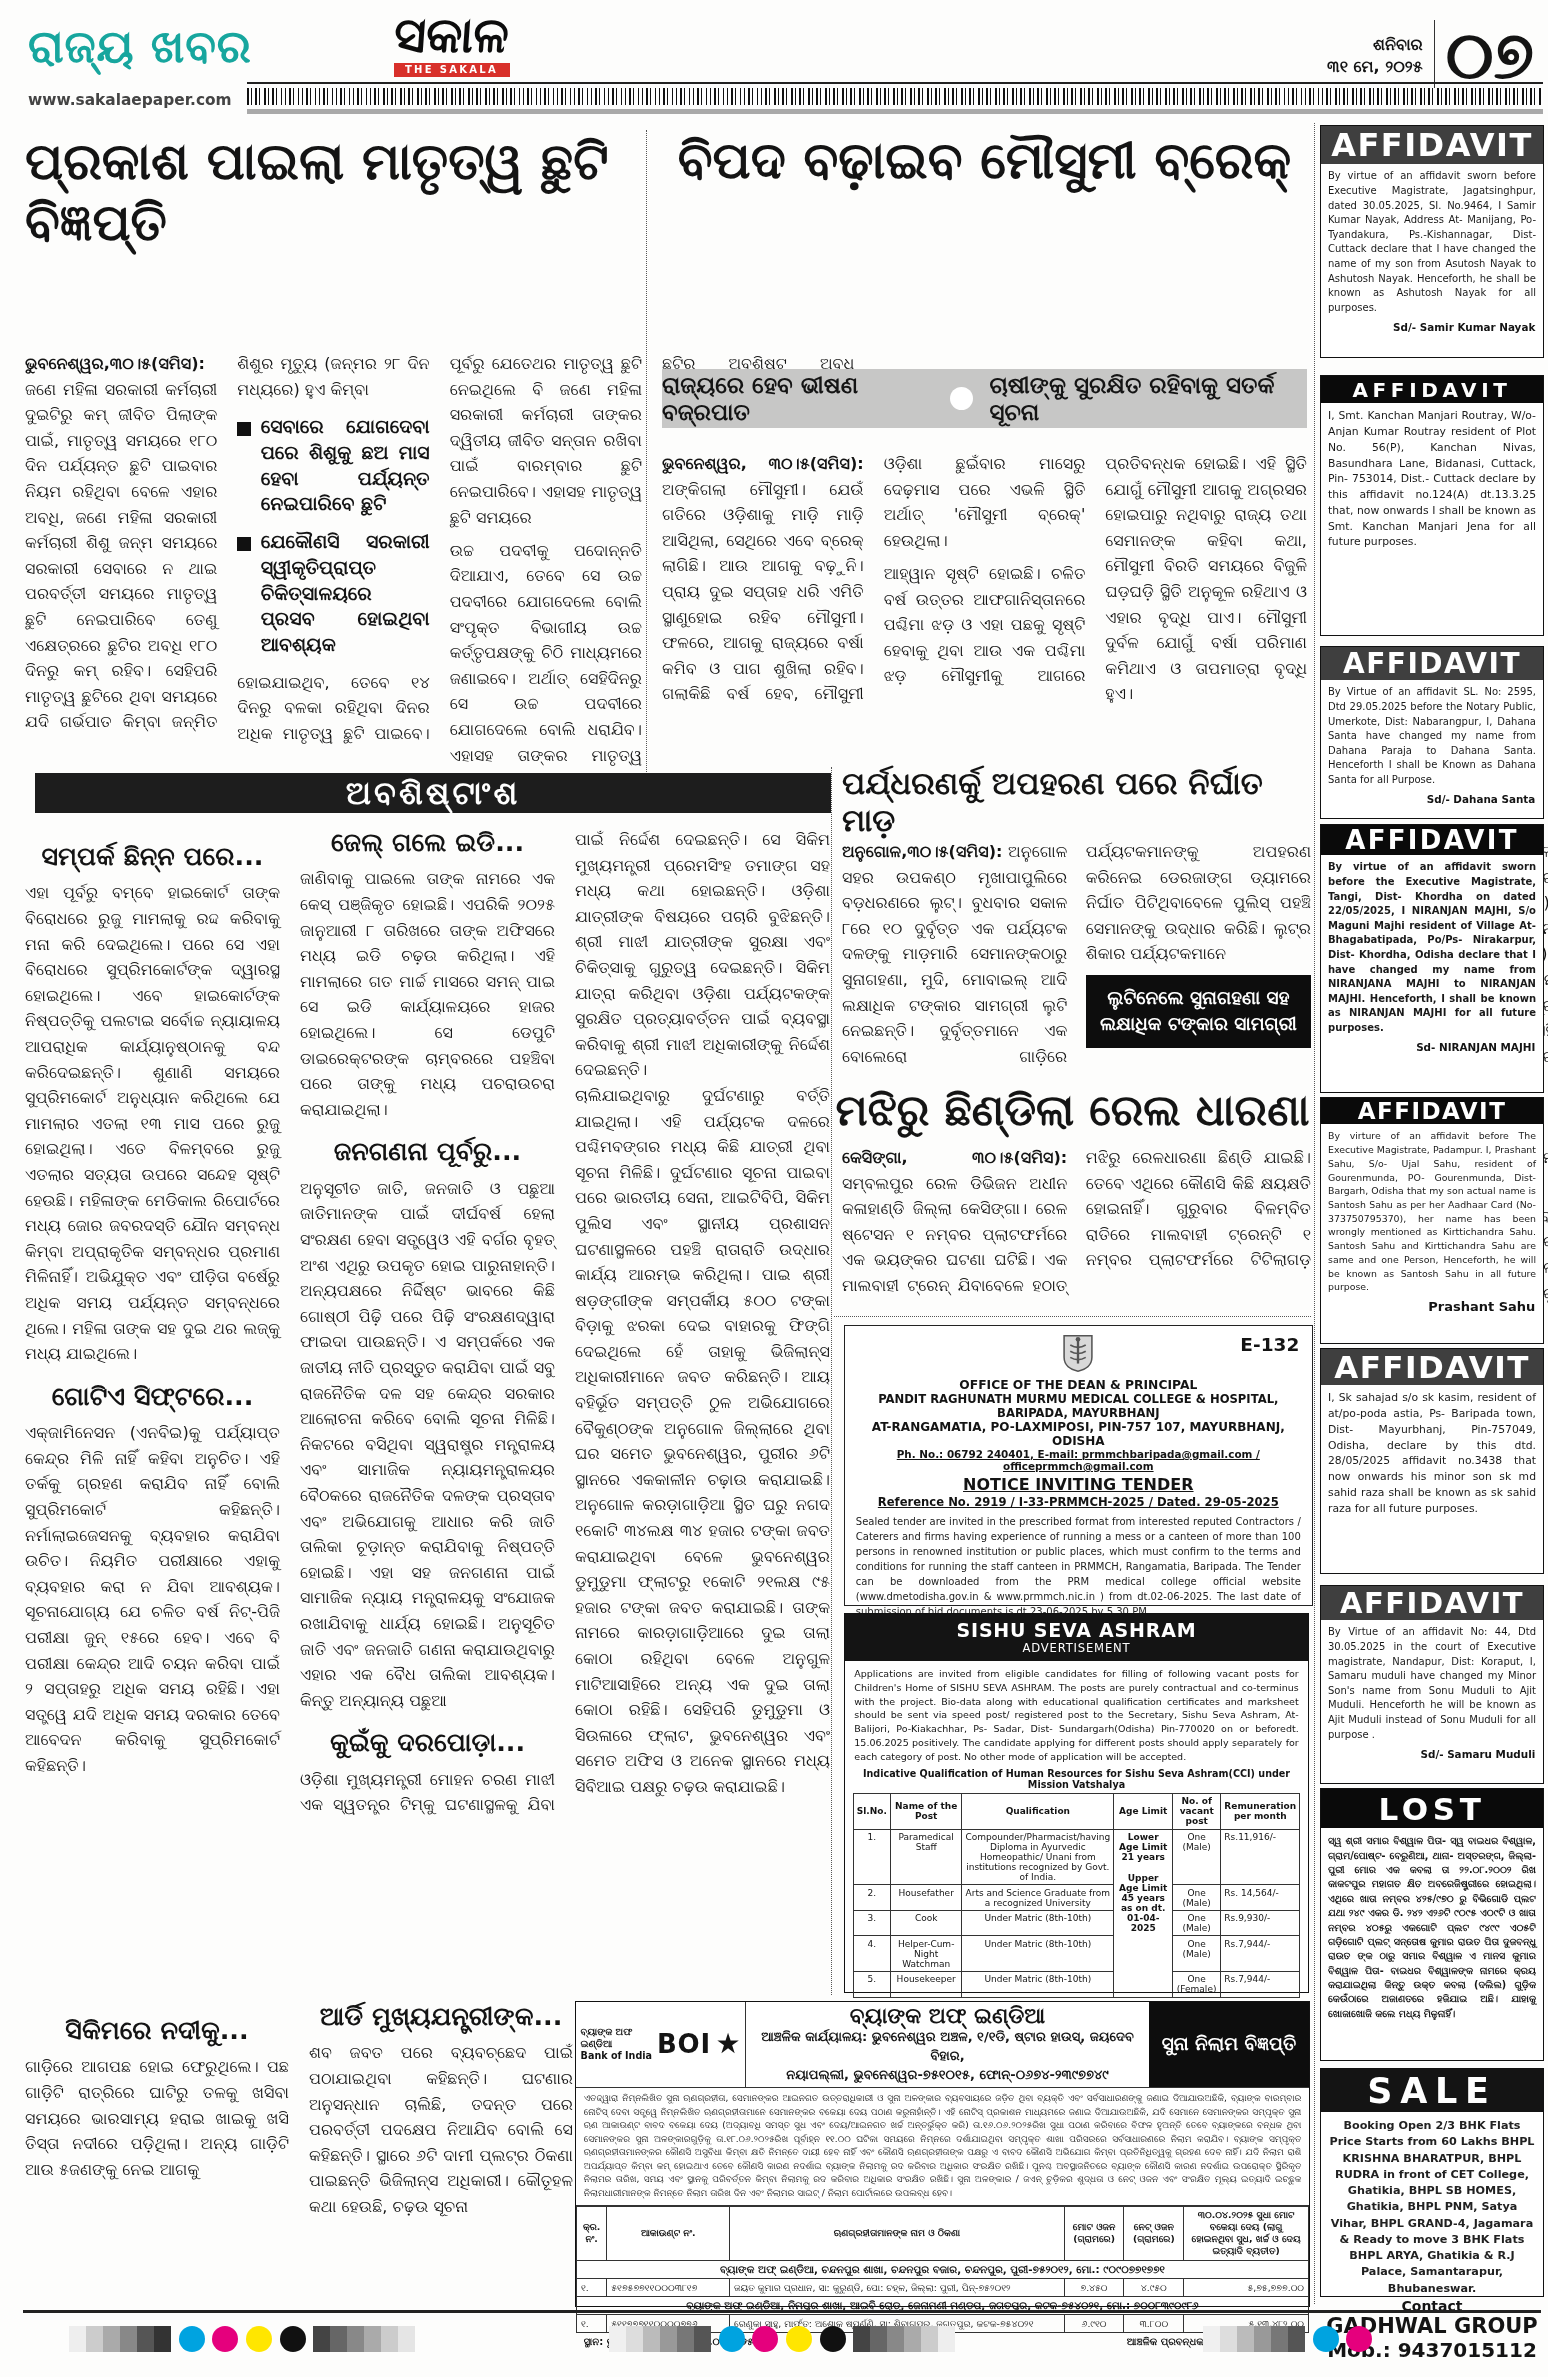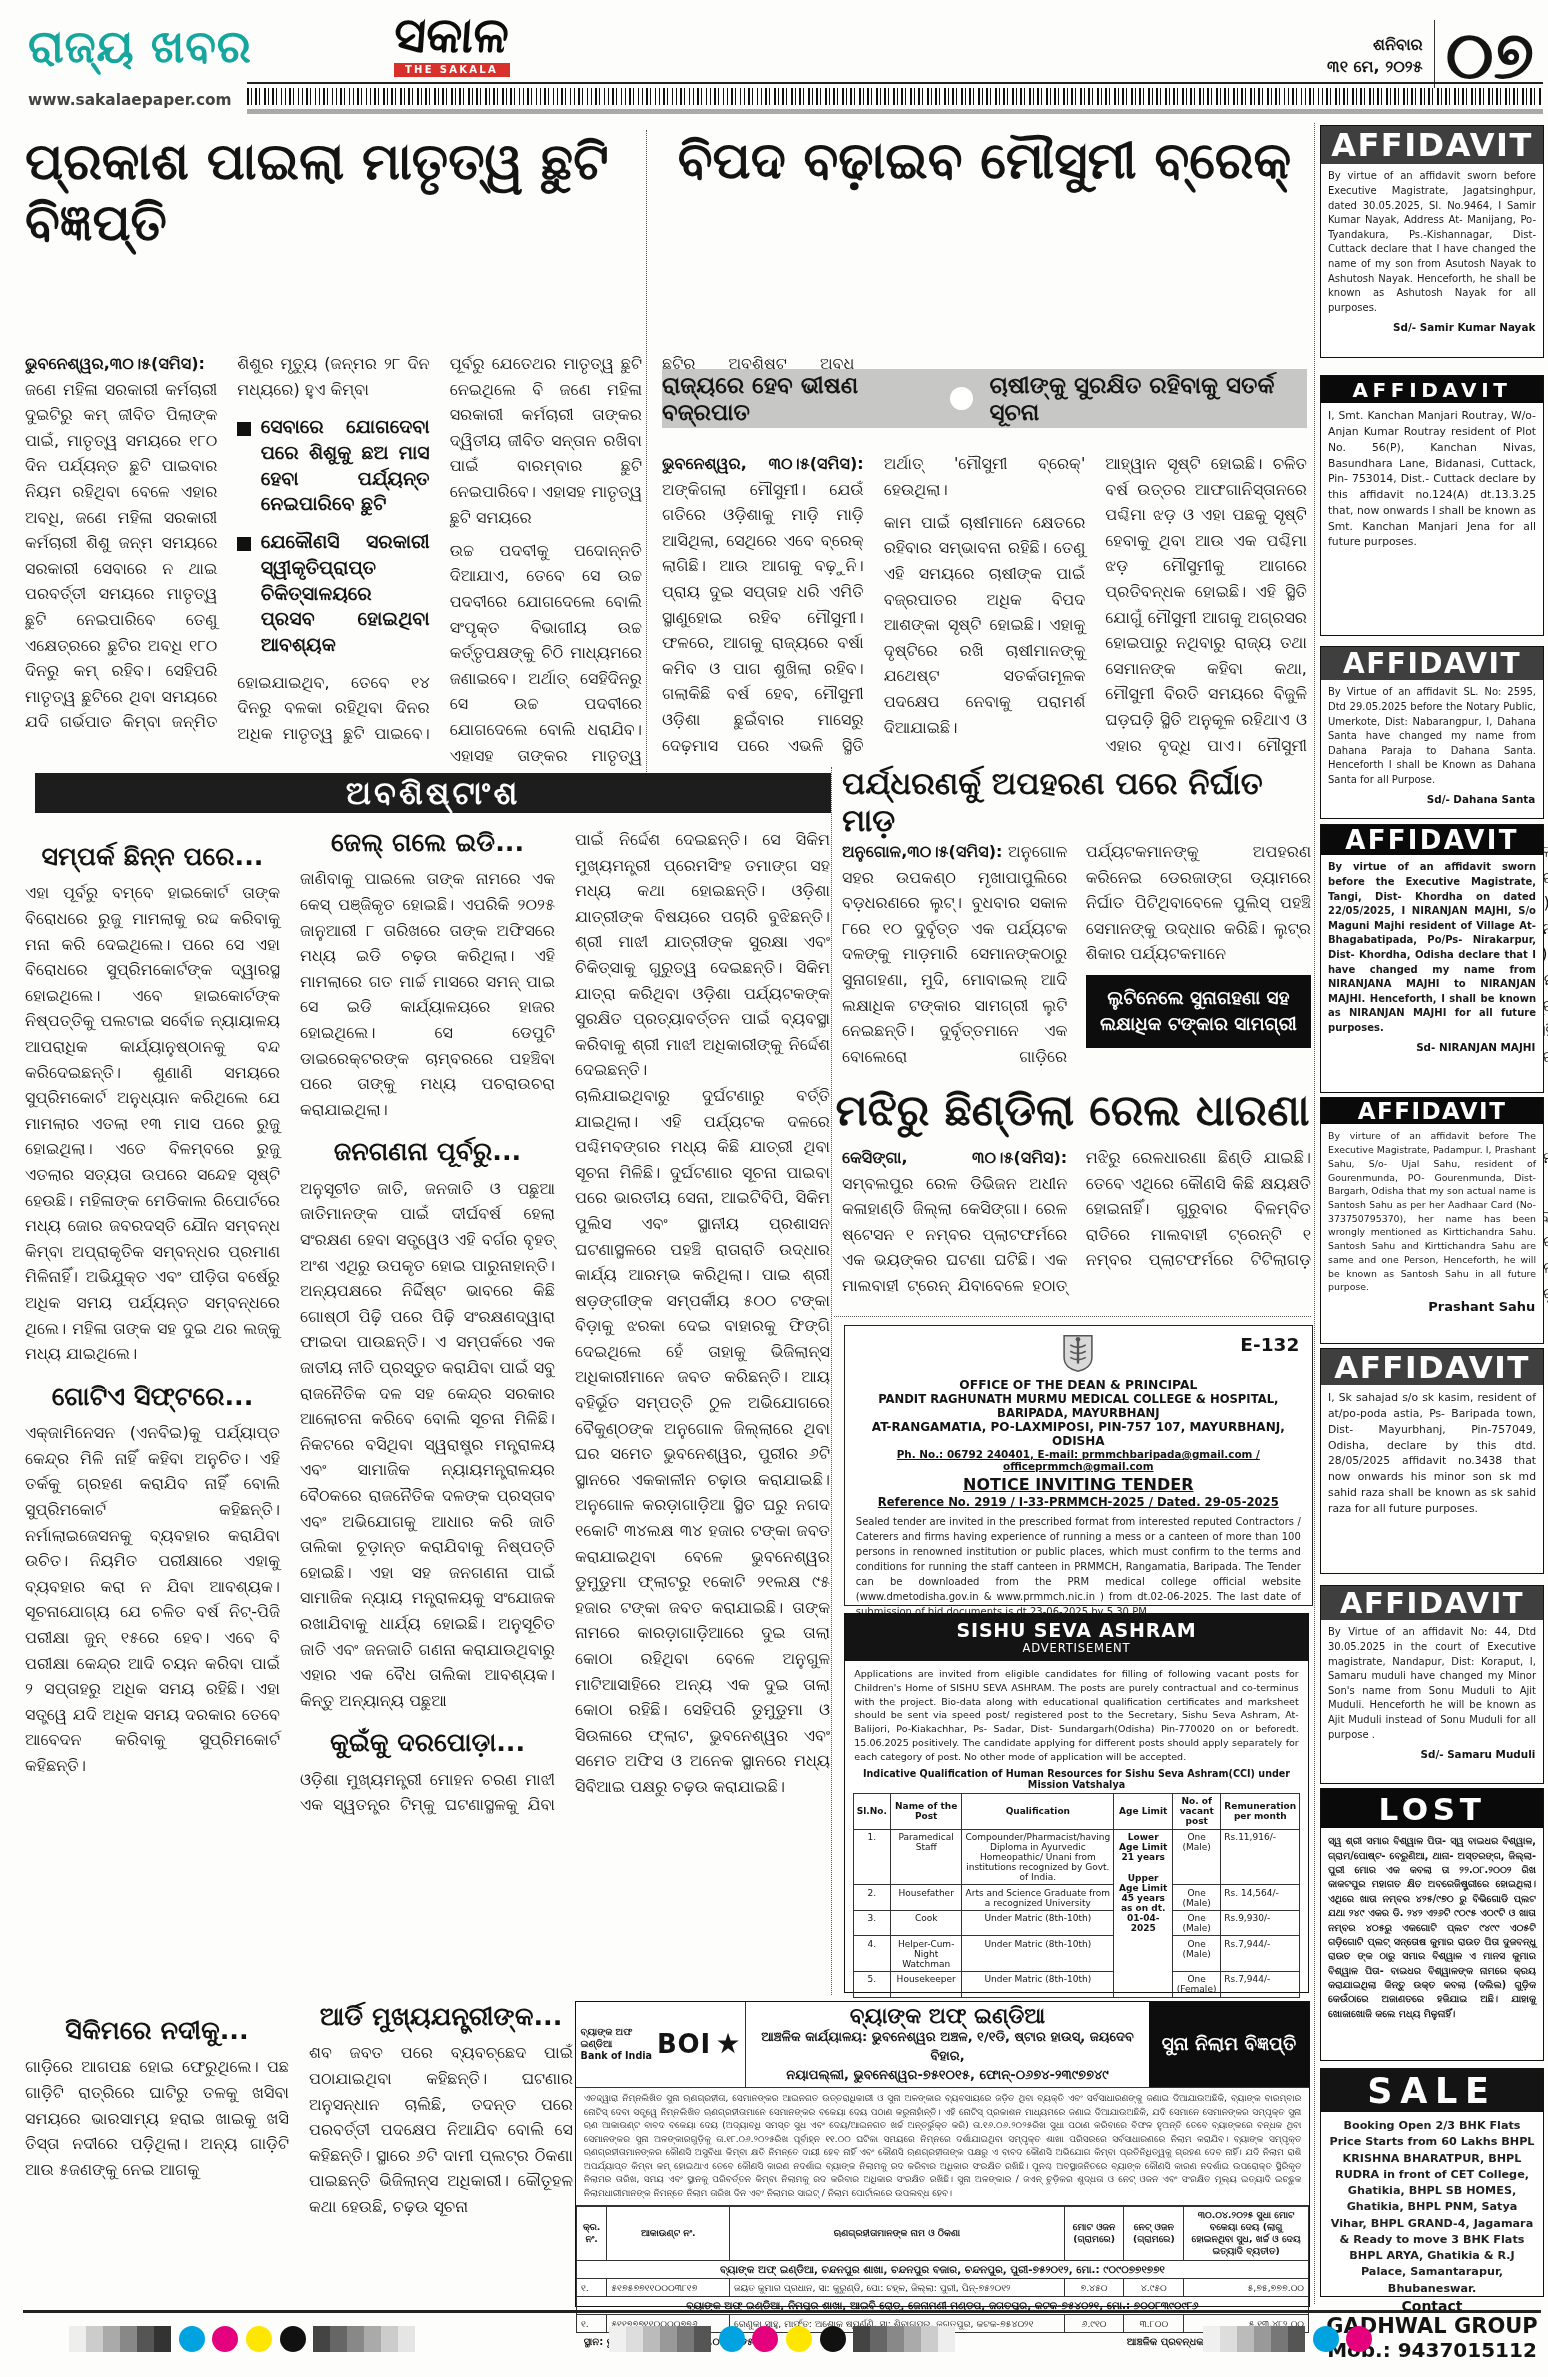--- a/index.html
+++ b/index.html
@@ -152,21 +152,20 @@
   <div class="abs vdot" style="left:646px;top:130px;height:642px;"></div>
 
   <div class="abs headline-xl" style="left:662px;top:130px;width:645px;text-align:center;">ବିପଦ ବଢ଼ାଇବ ମୌସୁମୀ ବ୍ରେକ୍</div>
   <div class="abs kicker" style="left:662px;top:369px;width:645px;height:59px;">
     <span>ରାଜ୍ୟରେ ହେବ ଭୀଷଣ ବଜ୍ରପାତ</span>
     <span class="kdot"></span>
     <span>ଚାଷୀଙ୍କୁ ସୁରକ୍ଷିତ ରହିବାକୁ ସତର୍କ ସୂଚନା</span>
   </div>
   <div class="abs body-cols3 jt" style="left:662px;top:451px;width:645px;height:320px;">
     <p><b class="dl">ଭୁବନେଶ୍ୱର, ୩୦।୫(ସମିସ):</b> <span>ଅଙ୍କିଗଲା ମୌସୁମୀ। ଯେଉଁ ଗତିରେ ଓଡ଼ିଶାକୁ ମାଡ଼ି ମାଡ଼ି ଆସିଥିଲା, ସେଥିରେ ଏବେ ବ୍ରେକ୍ ଲାଗିଛି। ଆଉ ଆଗକୁ ବଢ଼ୁନି। ପ୍ରାୟ ଦୁଇ ସପ୍ତାହ ଧରି ଏମିତି ସ୍ଥାଣୁହୋଇ ରହିବ ମୌସୁମୀ। ଫଳରେ, ଆଗକୁ ରାଜ୍ୟରେ ବର୍ଷା କମିବ ଓ ପାଗ ଶୁଖିଲା ରହିବ। ଗଲାକିଛି ବର୍ଷ ହେବ, ମୌସୁମୀ ଓଡ଼ିଶା ଛୁଇଁବାର ମାସେରୁ ଦେଢ଼ମାସ ପରେ ଏଭଳି ସ୍ଥିତି ଅର୍ଥାତ୍ 'ମୌସୁମୀ ବ୍ରେକ୍' ହେଉଥିଲା।</span></p>
-    <p>କାମ ପାଇଁ ଚାଷୀମାନେ କ୍ଷେତରେ ରହିବାର ସମ୍ଭାବନା ରହିଛି। ତେଣୁ ଏହି ସମୟରେ ଚାଷୀଙ୍କ ପାଇଁ ବଜ୍ରପାତର ଅଧିକ ବିପଦ ଆଶଙ୍କା ସୃଷ୍ଟି ହୋଇଛି। ଏହାକୁ ଦୃଷ୍ଟିରେ ରଖି ଚାଷୀମାନଙ୍କୁ ଯଥେଷ୍ଟ ସତର୍କତାମୂଳକ ପଦକ୍ଷେପ ନେବାକୁ ପରାମର୍ଶ ଦିଆଯାଇଛି।</p>
     <p>ଆହ୍ୱାନ ସୃଷ୍ଟି ହୋଇଛି। ଚଳିତ ବର୍ଷ ଉତ୍ତର ଆଫଗାନିସ୍ତାନରେ ପଶ୍ଚିମା ଝଡ଼ ଓ ଏହା ପଛକୁ ସୃଷ୍ଟି ହେବାକୁ ଥିବା ଆଉ ଏକ ପଶ୍ଚିମା ଝଡ଼ ମୌସୁମୀକୁ ଆଗରେ ପ୍ରତିବନ୍ଧକ ହୋଇଛି। ଏହି ସ୍ଥିତି ଯୋଗୁଁ ମୌସୁମୀ ଆଗକୁ ଅଗ୍ରସର ହୋଇପାରୁ ନଥିବାରୁ ରାଜ୍ୟ ତଥା ସେମାନଙ୍କ କହିବା କଥା, ମୌସୁମୀ ବିରତି ସମୟରେ ବିଜୁଳି ଘଡ଼ଘଡ଼ି ସ୍ଥିତି ଅନୁକୂଳ ରହିଥାଏ ଓ ଏହାର ବୃଦ୍ଧି ପାଏ। ମୌସୁମୀ ଦୁର୍ବଳ ଯୋଗୁଁ ବର୍ଷା ପରିମାଣ କମିଥାଏ ଓ ତାପମାତ୍ରା ବୃଦ୍ଧି ହୁଏ।</p>
   </div>
 
   <div class="abs cont-banner" style="left:35px;top:773px;width:796px;height:40px;">ଅବଶିଷ୍ଟାଂଶ</div>
 
   <div class="abs cont-cols3 jt" style="left:25px;top:827px;width:805px;height:1161px;">
     <div class="cont-item">
       <div class="cont-head">ସମ୍ପର୍କ ଛିନ୍ନ ପରେ...</div>
       <p>ଏହା ପୂର୍ବରୁ ବମ୍ବେ ହାଇକୋର୍ଟ ତାଙ୍କ ବିରୋଧରେ ରୁଜୁ ମାମଲାକୁ ରଦ୍ଦ କରିବାକୁ ମନା କରି ଦେଇଥିଲେ। ପରେ ସେ ଏହା ବିରୋଧରେ ସୁପ୍ରିମକୋର୍ଟଙ୍କ ଦ୍ୱାରସ୍ଥ ହୋଇଥିଲେ। ଏବେ ହାଇକୋର୍ଟଙ୍କ ନିଷ୍ପତ୍ତିକୁ ପଲଟାଇ ସର୍ବୋଚ୍ଚ ନ୍ୟାୟାଳୟ ଆପରାଧିକ କାର୍ଯ୍ୟାନୁଷ୍ଠାନକୁ ବନ୍ଦ କରିଦେଇଛନ୍ତି। ଶୁଣାଣି ସମୟରେ ସୁପ୍ରିମକୋର୍ଟ ଅନୁଧ୍ୟାନ କରିଥିଲେ ଯେ ମାମଲାର ଏତଲା ୧୩ ମାସ ପରେ ରୁଜୁ ହୋଇଥିଲା। ଏତେ ବିଳମ୍ବରେ ରୁଜୁ ଏତଲାର ସତ୍ୟତା ଉପରେ ସନ୍ଦେହ ସୃଷ୍ଟି ହେଉଛି। ମହିଳାଙ୍କ ମେଡିକାଲ ରିପୋର୍ଟରେ ମଧ୍ୟ ଜୋର ଜବରଦସ୍ତି ଯୌନ ସମ୍ବନ୍ଧ କିମ୍ବା ଅପ୍ରାକୃତିକ ସମ୍ବନ୍ଧର ପ୍ରମାଣ ମିଳିନାହିଁ। ଅଭିଯୁକ୍ତ ଏବଂ ପୀଡ଼ିତା ବର୍ଷେରୁ ଅଧିକ ସମୟ ପର୍ଯ୍ୟନ୍ତ ସମ୍ବନ୍ଧରେ ଥିଲେ। ମହିଳା ତାଙ୍କ ସହ ଦୁଇ ଥର ଲଜ୍‌କୁ ମଧ୍ୟ ଯାଇଥିଲେ।</p>
     </div>

